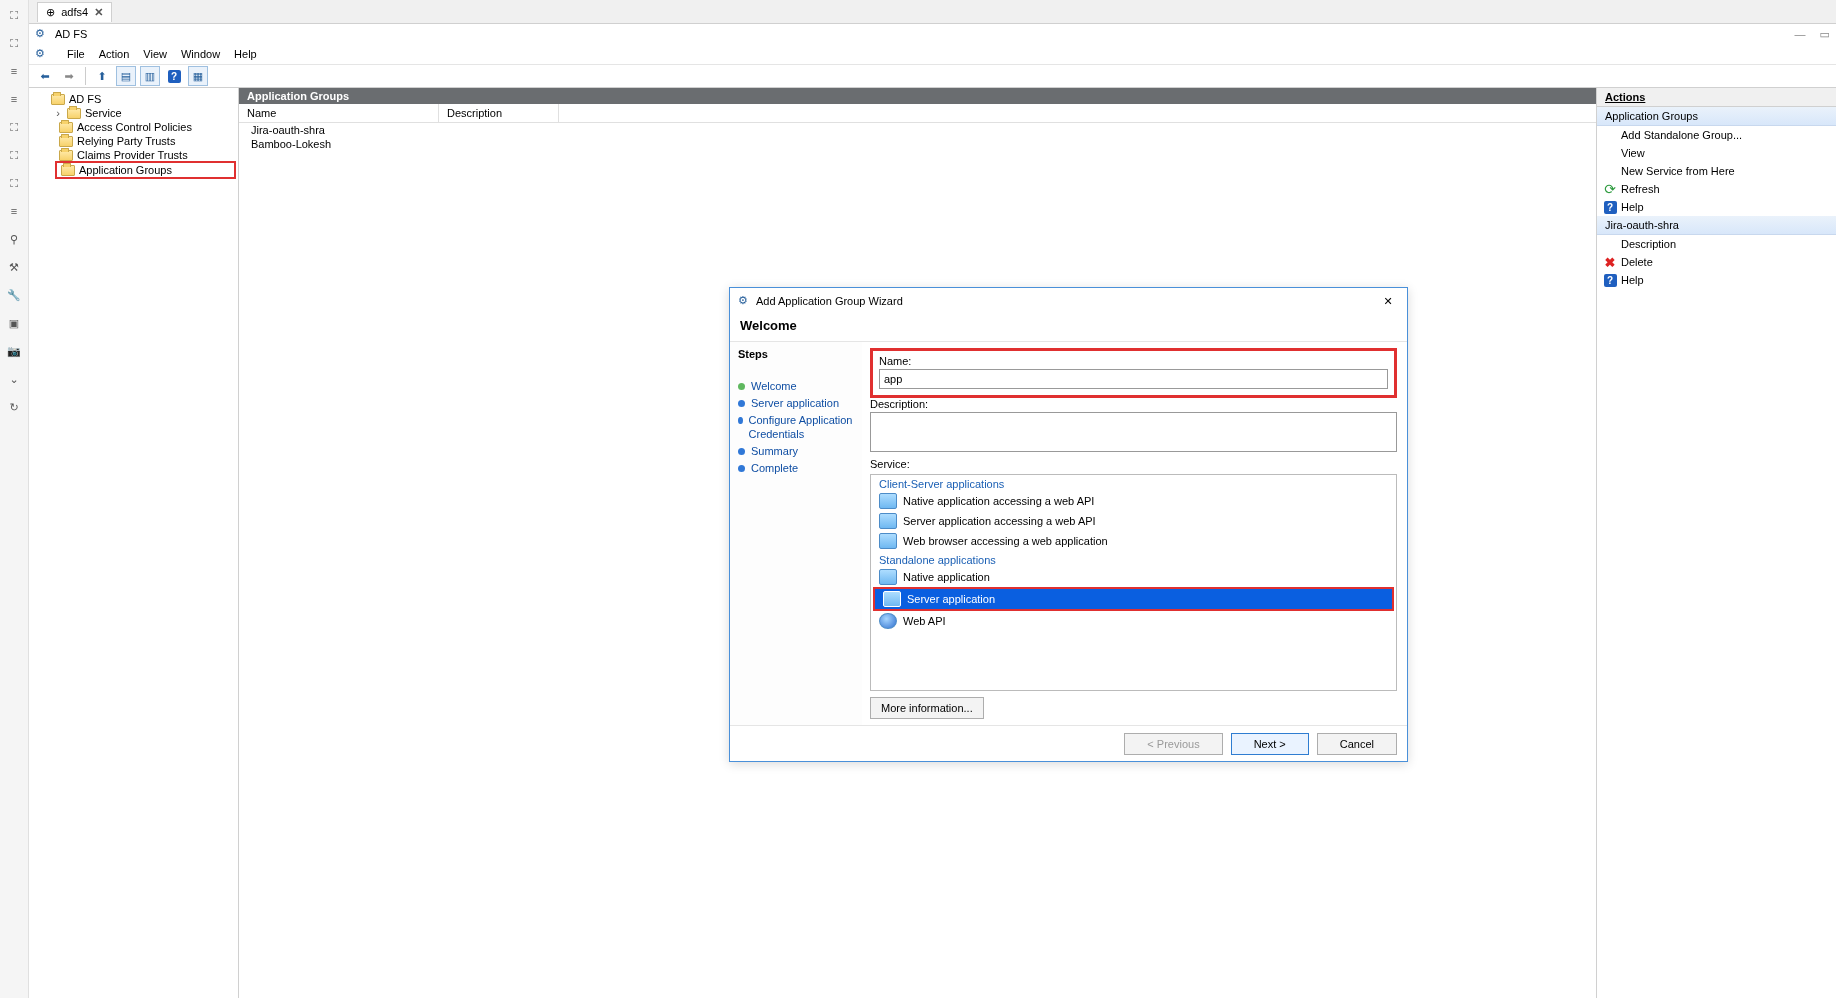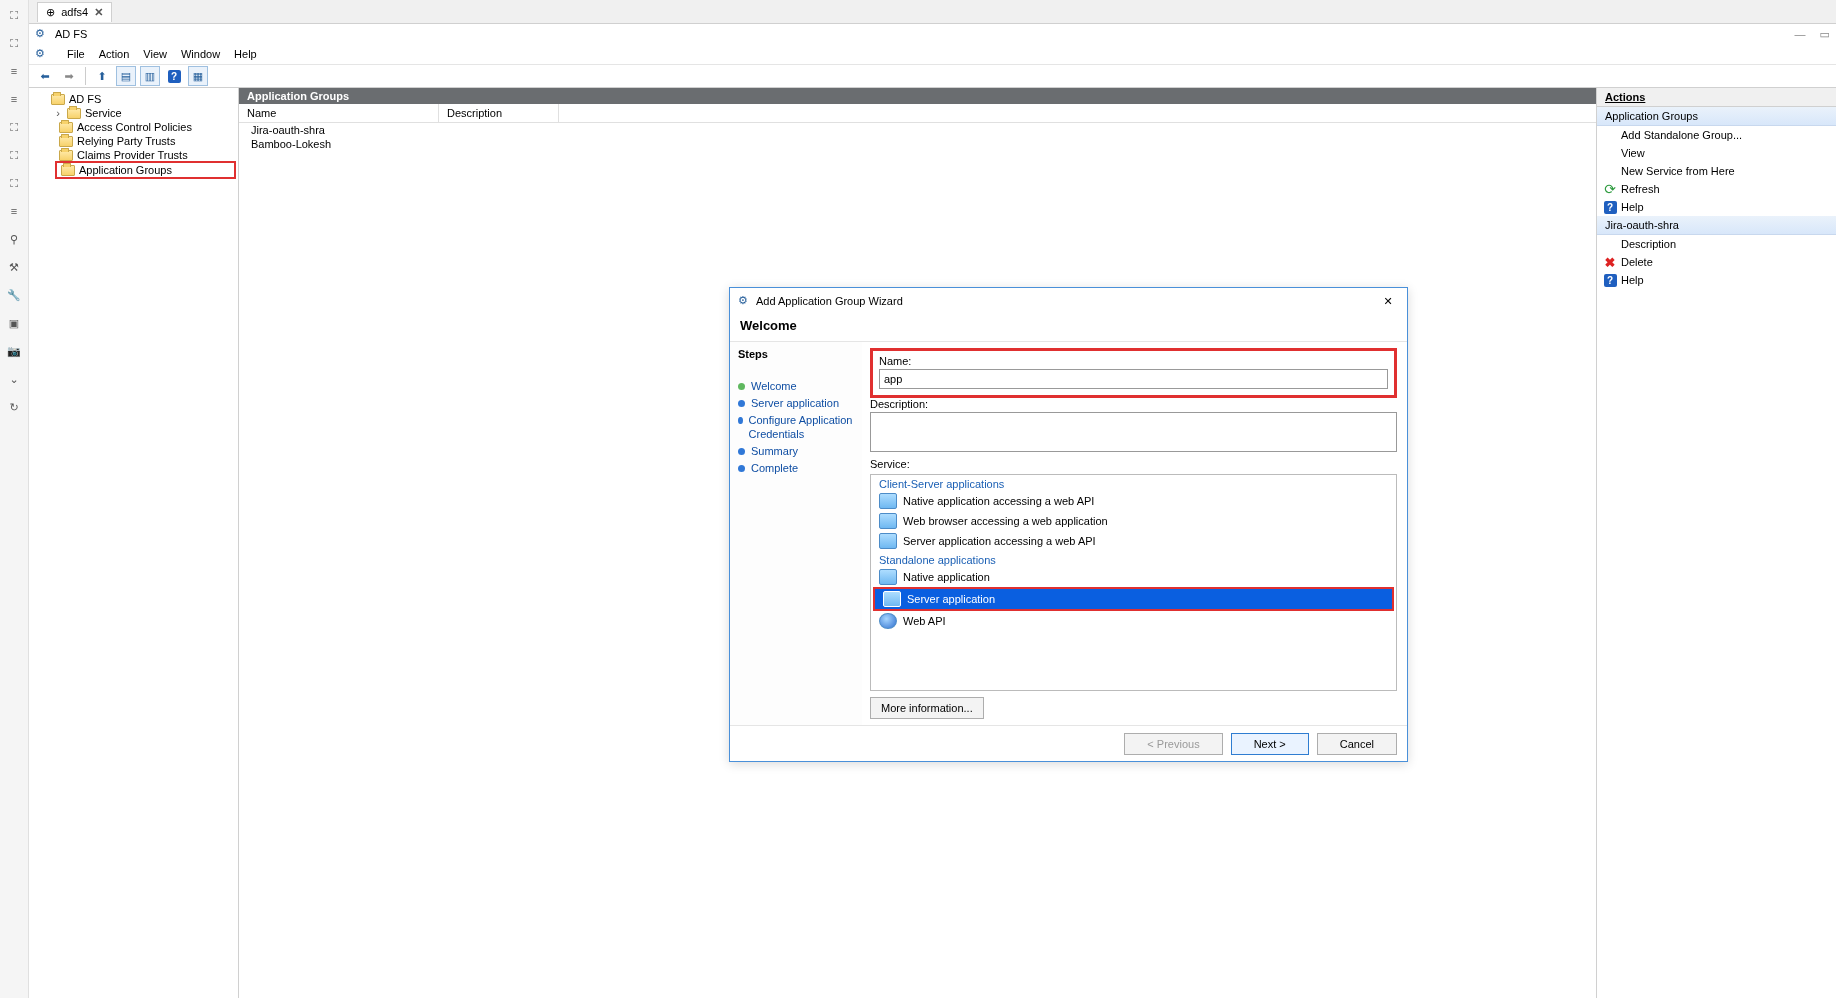--- a/index.html
+++ b/index.html
@@ -222,25 +222,25 @@
             <textarea class="txtarea" style=""></textarea>
             <label class="lbl" style="margin-top:6px;">Service:</label>
             <div class="template-box">
               <div class="tmpl-section">Client-Server applications</div>
               <div class="tmpl-item">
                   <span class="ticon"></span>
                   <span>Native application accessing a web API</span>
                 </div>
               <div class="tmpl-item">
                   <span class="ticon"></span>
+                  <span>Server application accessing a web API</span>
+                </div>
+              <div class="tmpl-item">
+                  <span class="ticon"></span>
                   <span>Web browser accessing a web application</span>
-                </div>
-              <div class="tmpl-item">
-                  <span class="ticon"></span>
-                  <span>Server application accessing a web API</span>
                 </div>
               <div class="tmpl-section">Standalone applications</div>
               <div class="tmpl-item">
                   <span class="ticon"></span>
                   <span>Native application</span>
                 </div>
               <div class="sel-wrap">
                 <div class="tmpl-item selected">
                     <span class="ticon"></span>
                     <span>Server application</span>

